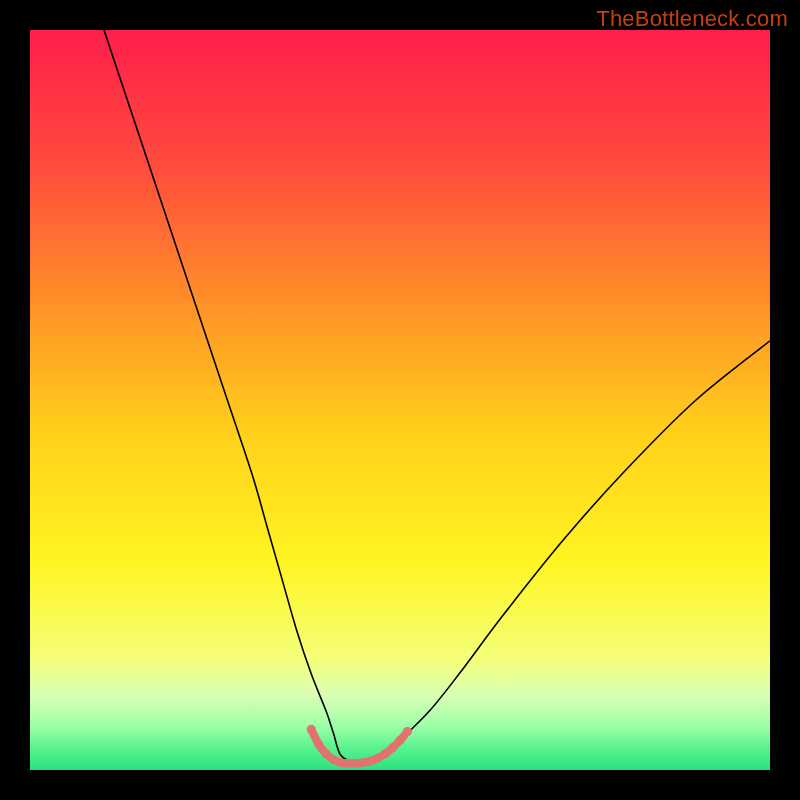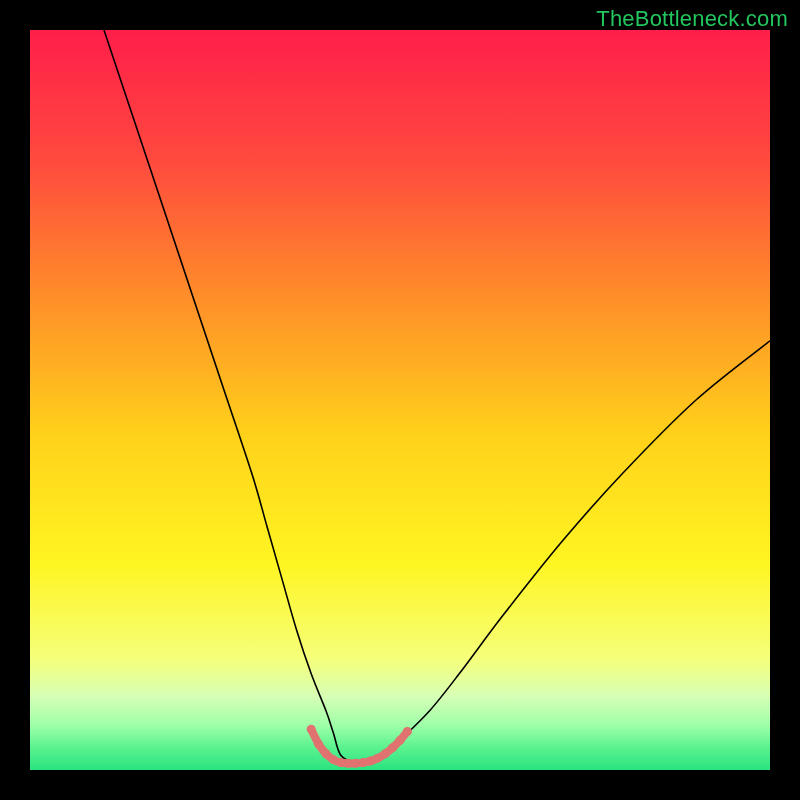--- a/index.html
+++ b/index.html
@@ -24,21 +24,21 @@
     top: 30px;
     left: 30px;
     width: 740px;
     height: 740px;
     overflow: hidden;
   }
   .watermark {
     position: absolute;
     top: 6px;
     right: 12px;
-    color: #22c55e;
+    color: #c2410c;
     font-size: 22px;
     letter-spacing: 0.2px;
     font-weight: 500;
     user-select: none;
   }
 </style>
 </head>
 <body>
 
 <div class="frame">

